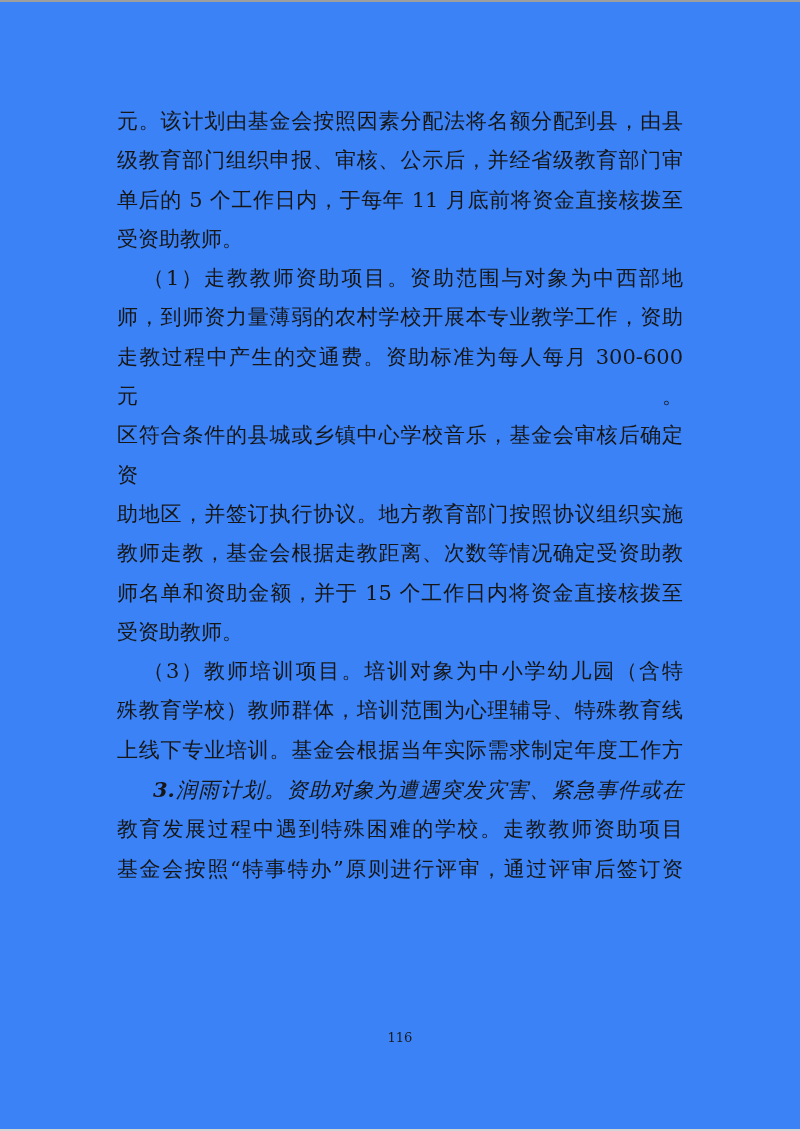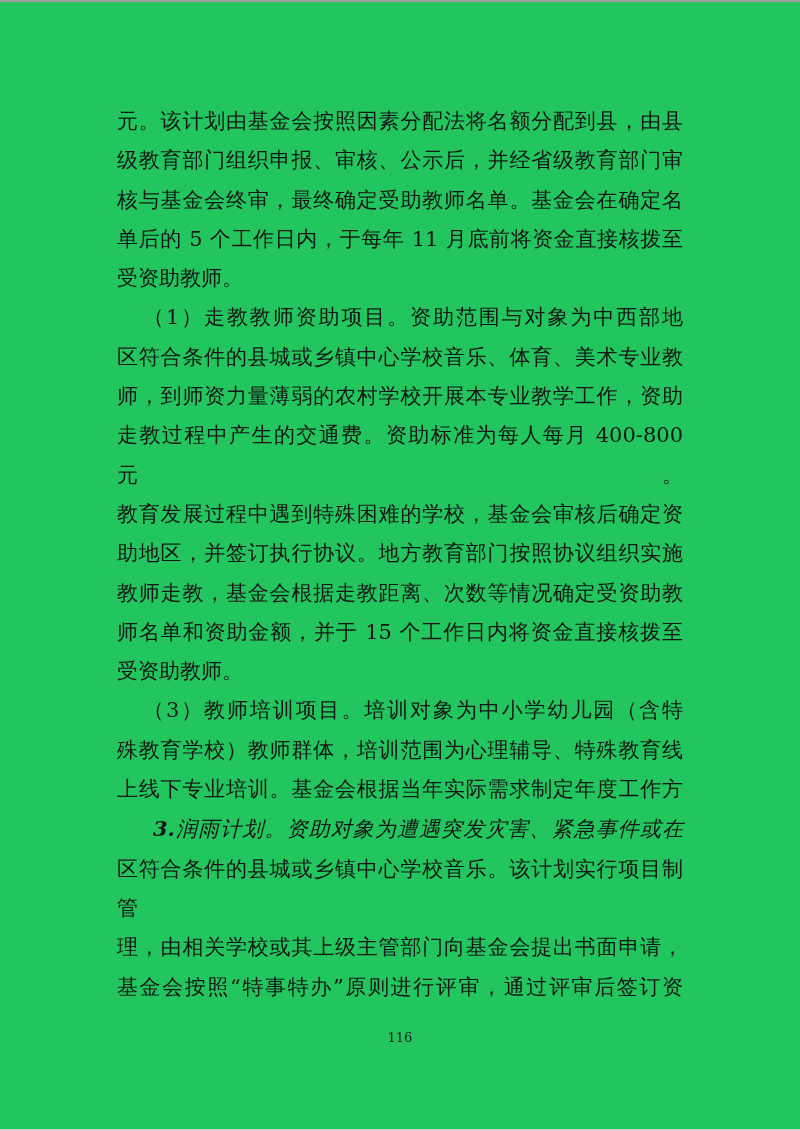--- a/index.html
+++ b/index.html
@@ -4,21 +4,21 @@
 <style>
   * { margin: 0; padding: 0; box-sizing: border-box; }
   html, body {
     width: 800px; height: 1131px;
     background: #ffffff;
     font-family: "DejaVu Serif", "Liberation Serif", serif;
   }
   .page {
     position: relative;
     width: 800px; height: 1131px;
-    background: #22c55e;
+    background: #3b82f6;
     border-top: 2px solid #9e9e9e;
     border-bottom: 2px solid #d4d4d4;
     overflow: hidden;
   }
   .content {
     position: absolute;
     left: 117px; top: 100px;
     width: 566px;
   }
   .line {
@@ -49,46 +49,43 @@
 </style>
 </head>
 <body>
 
 <div class="page">
   <div class="content">
 
     <div>
       <div class="line">元。该计划由基金会按照因素分配法将名额分配到县，由县</div>
       <div class="line">级教育部门组织申报、审核、公示后，并经省级教育部门审</div>
-      <div class="line">核与基金会终审，最终确定受助教师名单。基金会在确定名</div>
       <div class="line">单后的 5 个工作日内，于每年 11 月底前将资金直接核拨至</div>
       <div class="line para-end">受资助教师。</div>
     </div>
 
     <div>
       <div class="line first-paren">（1）走教教师资助项目。资助范围与对象为中西部地</div>
-      <div class="line">区符合条件的县城或乡镇中心学校音乐、体育、美术专业教</div>
       <div class="line">师，到师资力量薄弱的农村学校开展本专业教学工作，资助</div>
-      <div class="line">走教过程中产生的交通费。资助标准为每人每月 400-800 元。</div>
-      <div class="line">教育发展过程中遇到特殊困难的学校，基金会审核后确定资</div>
+      <div class="line">走教过程中产生的交通费。资助标准为每人每月 300-600 元。</div>
+      <div class="line">区符合条件的县城或乡镇中心学校音乐，基金会审核后确定资</div>
       <div class="line">助地区，并签订执行协议。地方教育部门按照协议组织实施</div>
       <div class="line">教师走教，基金会根据走教距离、次数等情况确定受资助教</div>
       <div class="line">师名单和资助金额，并于 15 个工作日内将资金直接核拨至</div>
       <div class="line para-end">受资助教师。</div>
     </div>
 
     <div>
       <div class="line first-paren">（3）教师培训项目。培训对象为中小学幼儿园（含特</div>
       <div class="line">殊教育学校）教师群体，培训范围为心理辅导、特殊教育线</div>
       <div class="line">上线下专业培训。基金会根据当年实际需求制定年度工作方</div>
     </div>
 
     <div>
       <div class="line first-num"><span class="bold-prefix">3.</span><span>润雨计划。资助对象为遭遇突发灾害、紧急事件或在</span></div>
-      <div class="line">区符合条件的县城或乡镇中心学校音乐。该计划实行项目制管</div>
-      <div class="line">理，由相关学校或其上级主管部门向基金会提出书面申请，</div>
+      <div class="line">教育发展过程中遇到特殊困难的学校。走教教师资助项目</div>
       <div class="line">基金会按照“特事特办”原则进行评审，通过评审后签订资</div>
     </div>
 
   </div>
 
   <div class="page-number">116</div>
 </div>
 
 </body></html>

